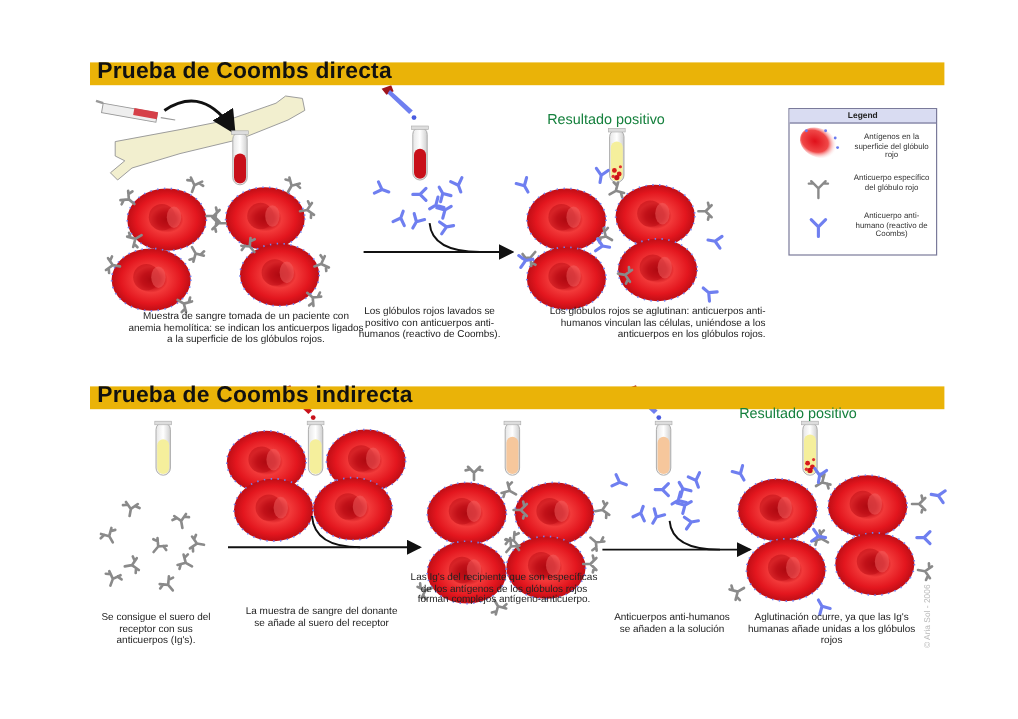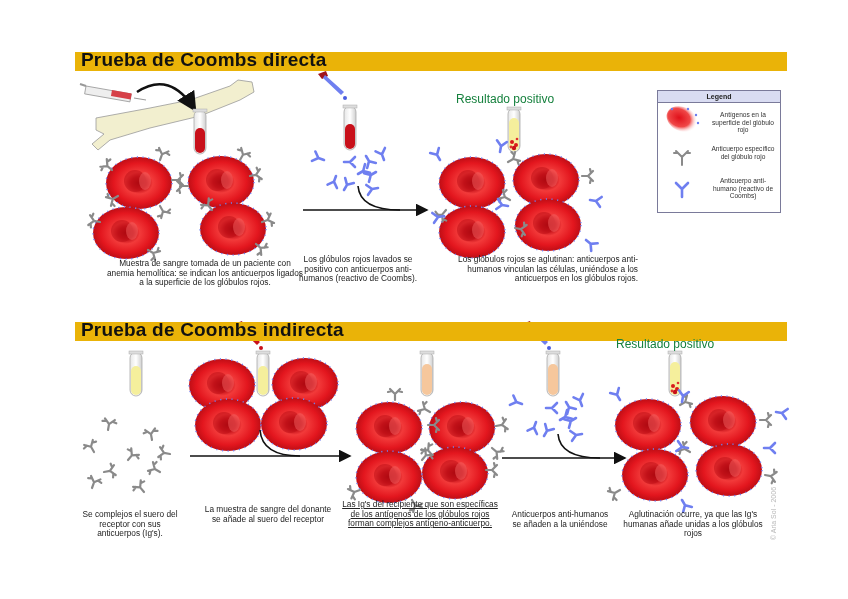--- a/index.html
+++ b/index.html
@@ -240,24 +240,24 @@
   <div class="section-title">Prueba de Coombs indirecta</div>
 </div>
 
 <div class="result-label" style="left:456px; top:92px;">Resultado positivo</div>
 <div class="result-label" style="left:616px; top:337px;">Resultado positivo</div>
 
 <div class="caption" style="left:106px; top:259px; width:198px;">Muestra de sangre tomada de un paciente con anemia hemolítica: se indican los anticuerpos ligados a la superficie de los glóbulos rojos.</div>
 <div class="caption" style="left:298px; top:255px; width:120px;">Los glóbulos rojos lavados se positivo con anticuerpos anti-humanos (reactivo de Coombs).</div>
 <div class="caption" style="left:456px; top:255px; width:182px;text-align:right;">Los glóbulos rojos se aglutinan: anticuerpos anti-humanos vinculan las células, uniéndose a los anticuerpos en los glóbulos rojos.</div>
 
-<div class="caption" style="left:78px; top:510px; width:104px;">Se complejos el suero del receptor con sus anticuerpos (Ig's).</div>
+<div class="caption" style="left:78px; top:510px; width:104px;">Se consigue el suero del receptor con sus anticuerpos (Ig's).</div>
 <div class="caption" style="left:204px; top:505px; width:128px;">La muestra de sangre del donante se añade al suero del receptor</div>
-<div class="caption" style="left:340px; top:500px; width:160px;text-decoration:underline;">Las Ig's del recipiente que son específicas de los antígenos de los glóbulos rojos forman complejos antígeno-anticuerpo.</div>
-<div class="caption" style="left:508px; top:510px; width:104px;">Anticuerpos anti-humanos se añaden a la uniéndose</div>
+<div class="caption" style="left:340px; top:476px; width:160px;">Las Ig's del recipiente que son específicas de los antígenos de los glóbulos rojos forman complejos antígeno-anticuerpo.</div>
+<div class="caption" style="left:508px; top:510px; width:104px;">Anticuerpos anti-humanos se añaden a la solución</div>
 <div class="caption" style="left:618px; top:510px; width:150px;">Aglutinación ocurre, ya que las Ig's humanas añade unidas a los glóbulos rojos</div>
 
 <div class="legend">
   <div class="legend-head">Legend</div>
   <svg width="122" height="110" style="top:12px;">
     <g>
       <ellipse cx="24" cy="16" rx="16" ry="12" fill="url(#rbcLegend)" transform="rotate(25 24 16)"></ellipse>
       <circle cx="14" cy="6" r="1.2" fill="#6a7cf0"></circle>
         <circle cx="30" cy="6" r="1.2" fill="#6a7cf0"></circle>
       <circle cx="38" cy="12" r="1.2" fill="#6a7cf0"></circle>

